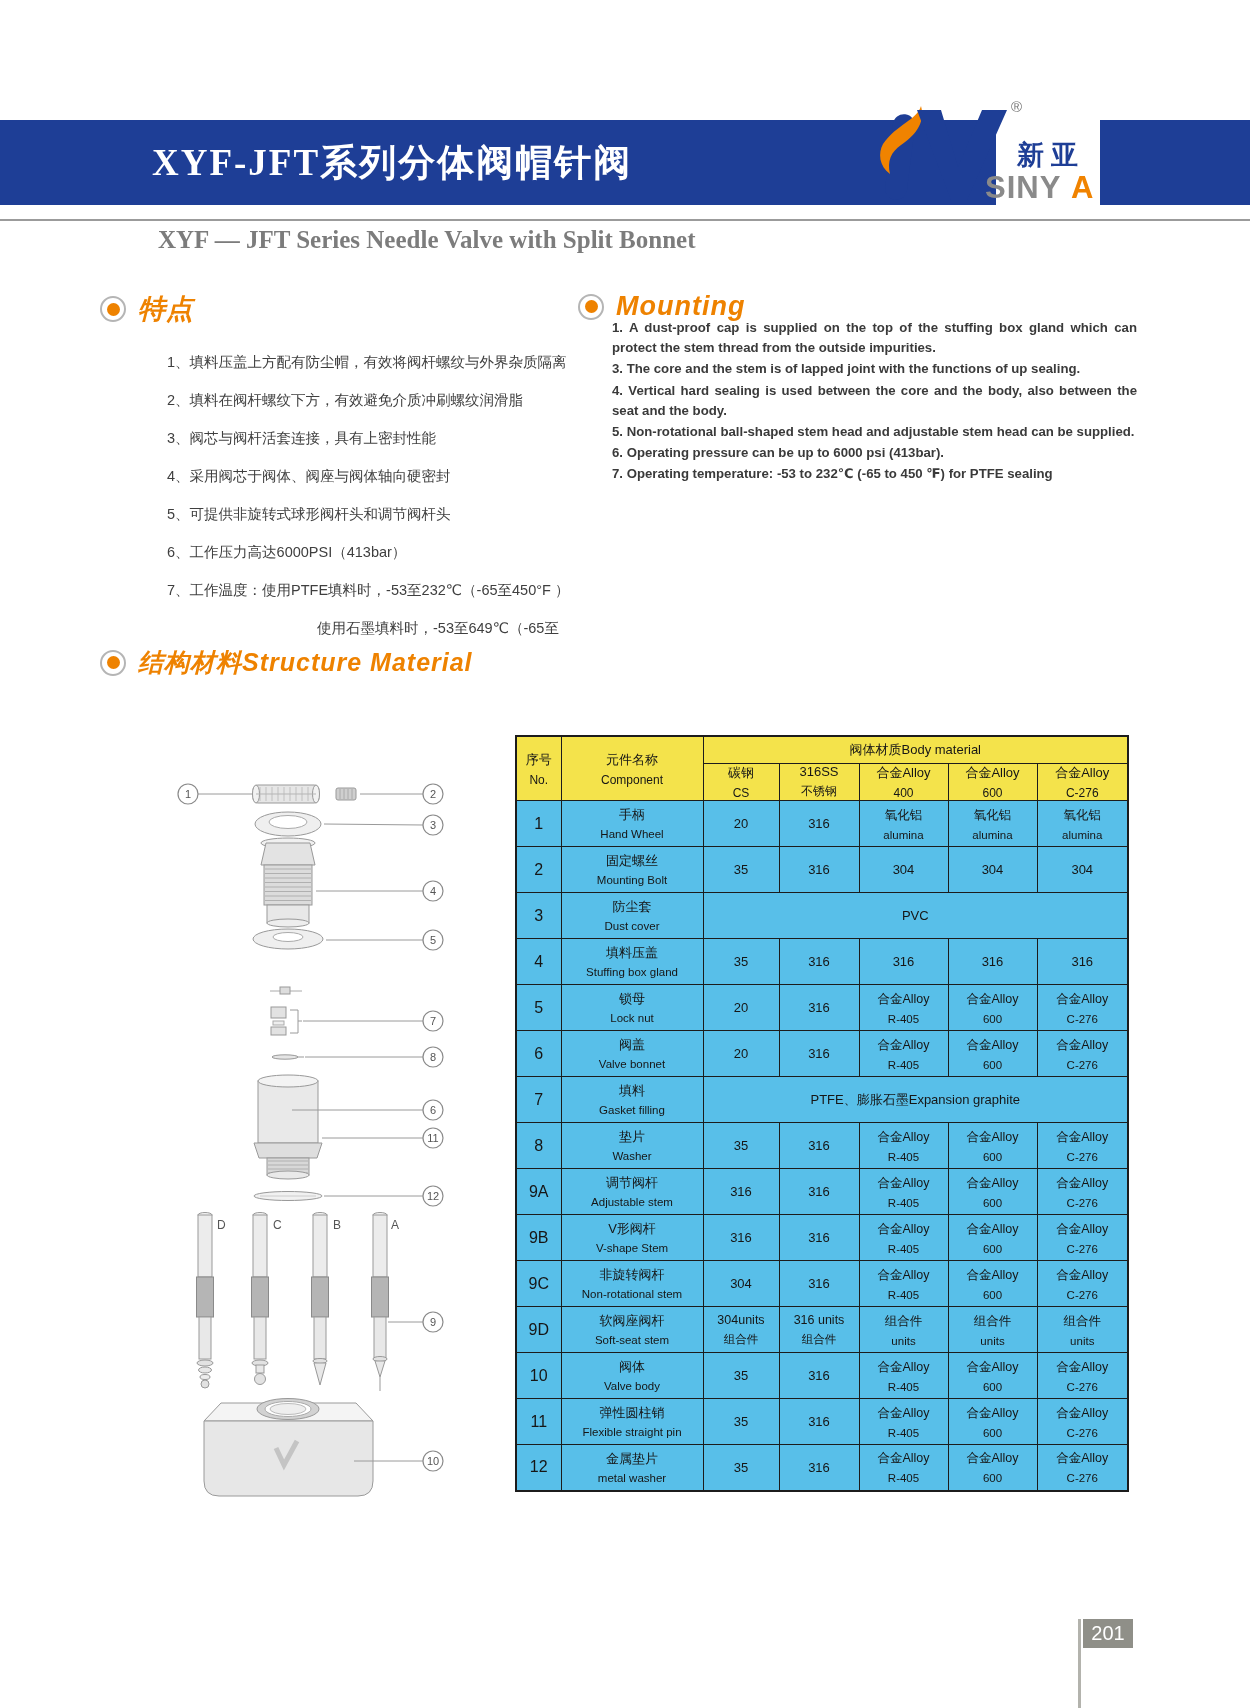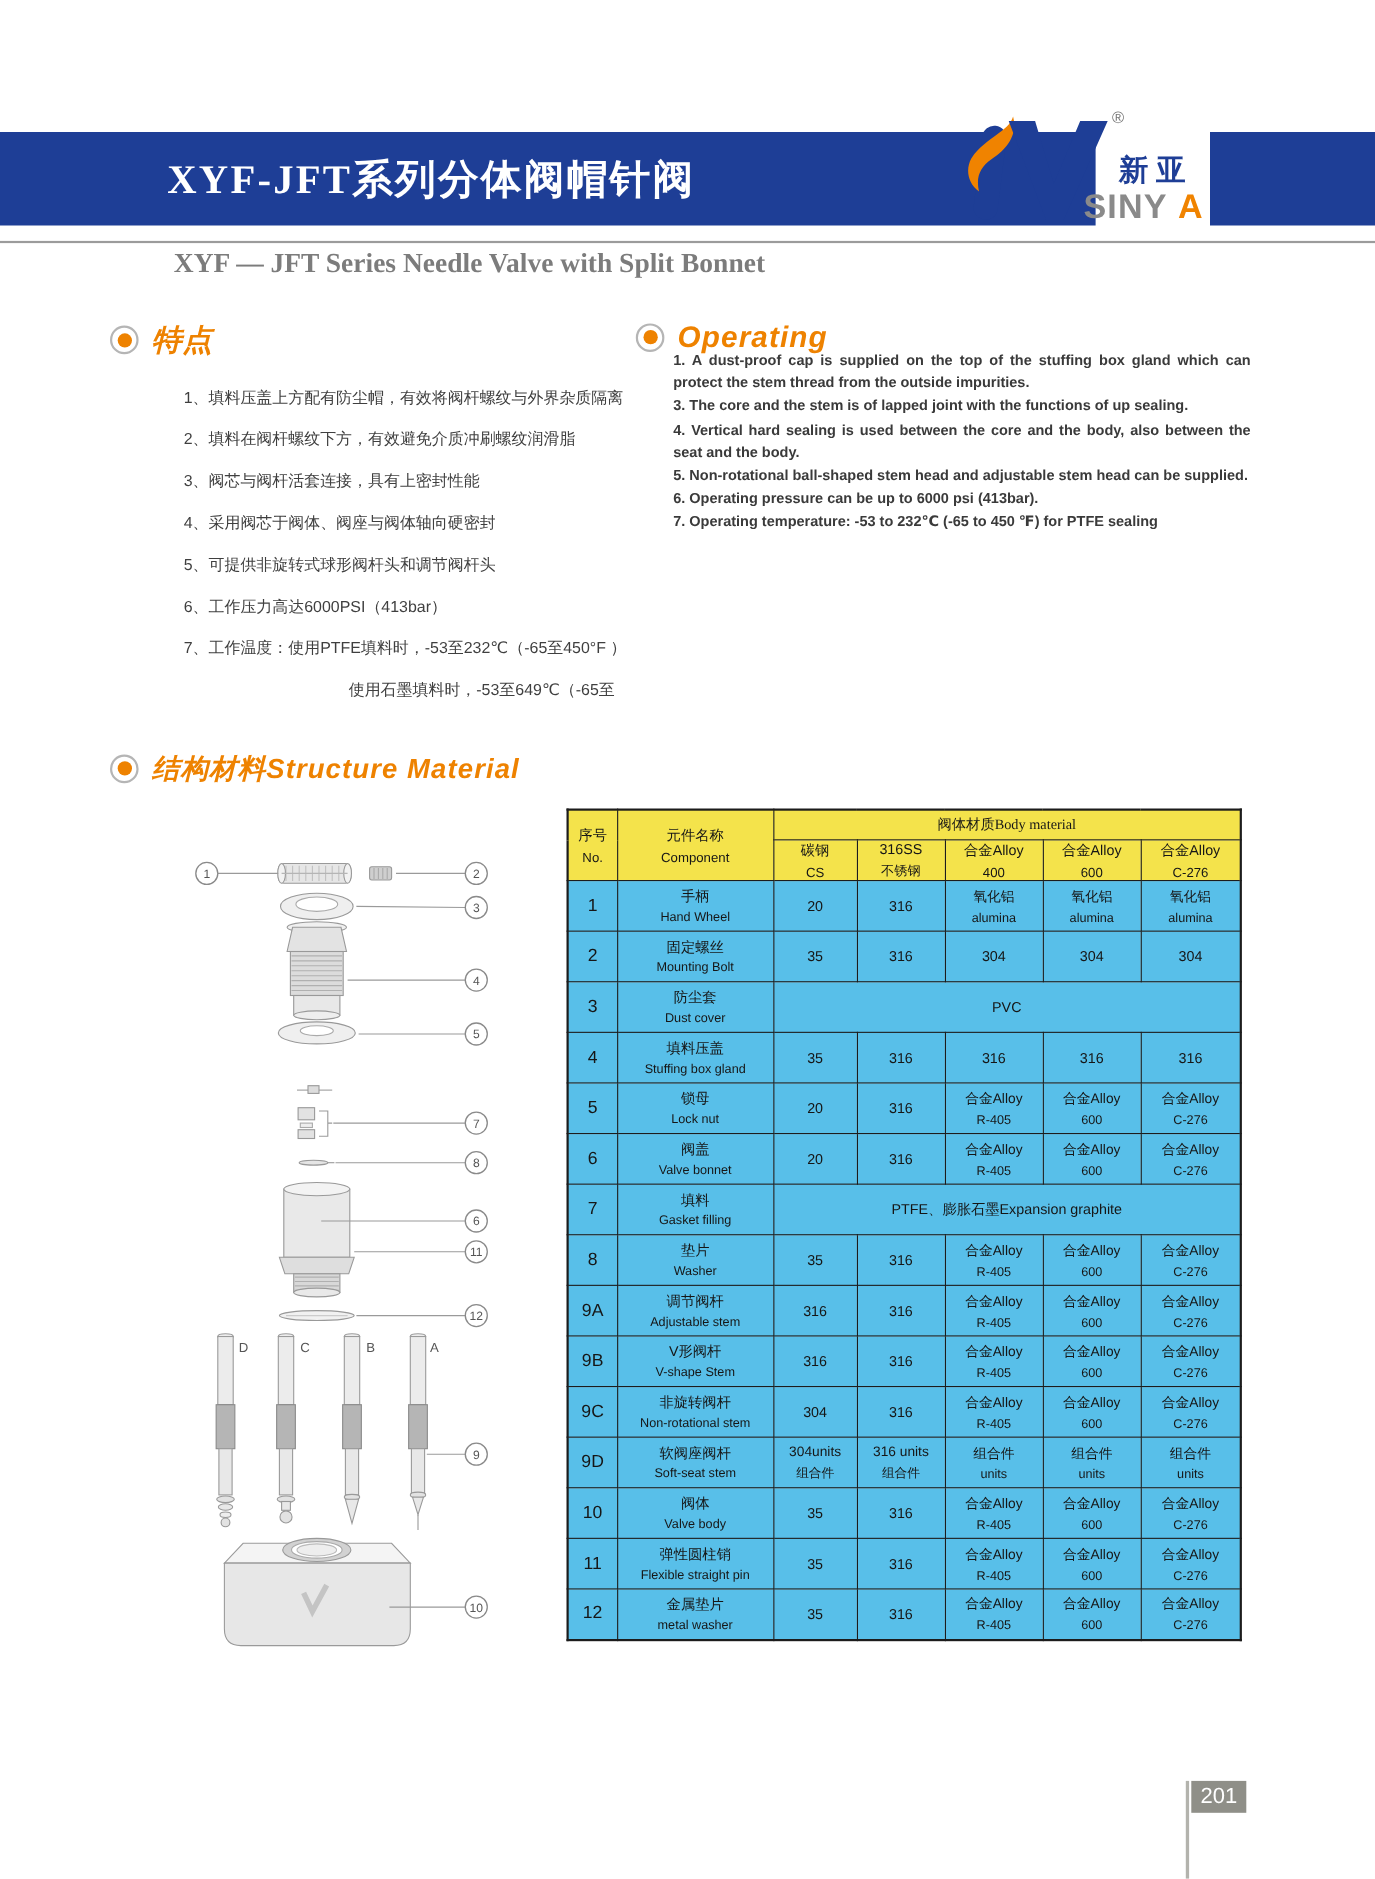--- a/index.html
+++ b/index.html
@@ -30,21 +30,21 @@
   .diagram{position:absolute;left:120px;top:715px;}
   .co-circle{fill:#ffffff;stroke:#8a8a8a;stroke-width:1.2;}
   .co-text{fill:#555;font-size:11px;font-family:"Liberation Sans","DejaVu Sans",sans-serif;}
   .co-line{stroke:#9a9a9a;stroke-width:1;}
   .stem-letter{fill:#555;font-size:12px;font-family:"Liberation Sans","DejaVu Sans",sans-serif;}
   
   .mat-table{position:absolute;left:515px;top:735px;width:612px;border-collapse:collapse;table-layout:fixed;border:2px solid #1c1c1c;color:#161616;}
   .mat-table th,.mat-table td{border:1px solid #1c1c1c;padding:0;text-align:center;vertical-align:middle;}
   .mat-table thead th{background:#f4e34b;font-weight:normal;}
   .mat-table tbody td{background:#58bfe9;}
-  .th-span{height:26px;font-size:13px;font-family:Liberation Serif, serif;}
+  .th-span{height:26px;font-size:13px;}
   .th-two .l1{font-size:13px;}
   .th-two .l2{font-size:12px;margin-top:4px;}
   .mat-table tbody tr{height:46px;}
   .cell .l1{font-size:12.5px;}
   .cell .l2{font-size:11.5px;margin-top:5px;}
   .cell.single .l1{margin:0;font-size:13px;}
   .comp .cn{font-size:13px;}
   .comp .en{font-size:11.5px;margin-top:4px;line-height:1.15;}
   .span-cell{font-size:13px;}
   
@@ -92,32 +92,32 @@
       <div class="cn-item">5、可提供非旋转式球形阀杆头和调节阀杆头</div>
       <div class="cn-item">6、工作压力高达6000PSI（413bar）</div>
       <div class="cn-item">7、工作温度：使用PTFE填料时，-53至232℃（-65至450°F ）</div>
       <div class="cn-item cont">使用石墨填料时，-53至649℃（-65至</div>
     </div>
 
   <div class="sec-head" style="left:578px;top:291px;">
     <span class="bullet">
         <span class="bullet-in"></span>
       </span>
-    <span class="sec-title">Operating</span>
+    <span class="sec-title">Mounting</span>
   </div>
   <div class="en-list" id="en-list">
       <p class="en-item">1. A dust-proof cap is supplied on the top of the stuffing box gland which can protect the stem thread from the outside impurities.</p>
       <p class="en-item">3. The core and the stem is of lapped joint with the functions of up sealing.</p>
       <p class="en-item">4. Vertical hard sealing is used between the core and the body, also between the seat and the body.</p>
       <p class="en-item">5. Non-rotational ball-shaped stem head and adjustable stem head can be supplied.</p>
       <p class="en-item">6. Operating pressure can be up to 6000 psi (413bar).</p>
       <p class="en-item">7. Operating temperature: -53 to 232℃ (-65 to 450 ℉) for PTFE sealing</p>
     </div>
 
-  <div class="sec-head" style="left:100px;top:682px;">
+  <div class="sec-head" style="left:100px;top:646px;">
     <span class="bullet">
         <span class="bullet-in"></span>
       </span>
     <span class="sec-title small">结构材料Structure Material</span>
   </div>
 
   <svg class="diagram" width="390" height="790" viewBox="0 0 390 790">
 
     <g>
       <rect x="133" y="70" width="66" height="18" rx="5" fill="#e6e6e6" stroke="#999"></rect>

